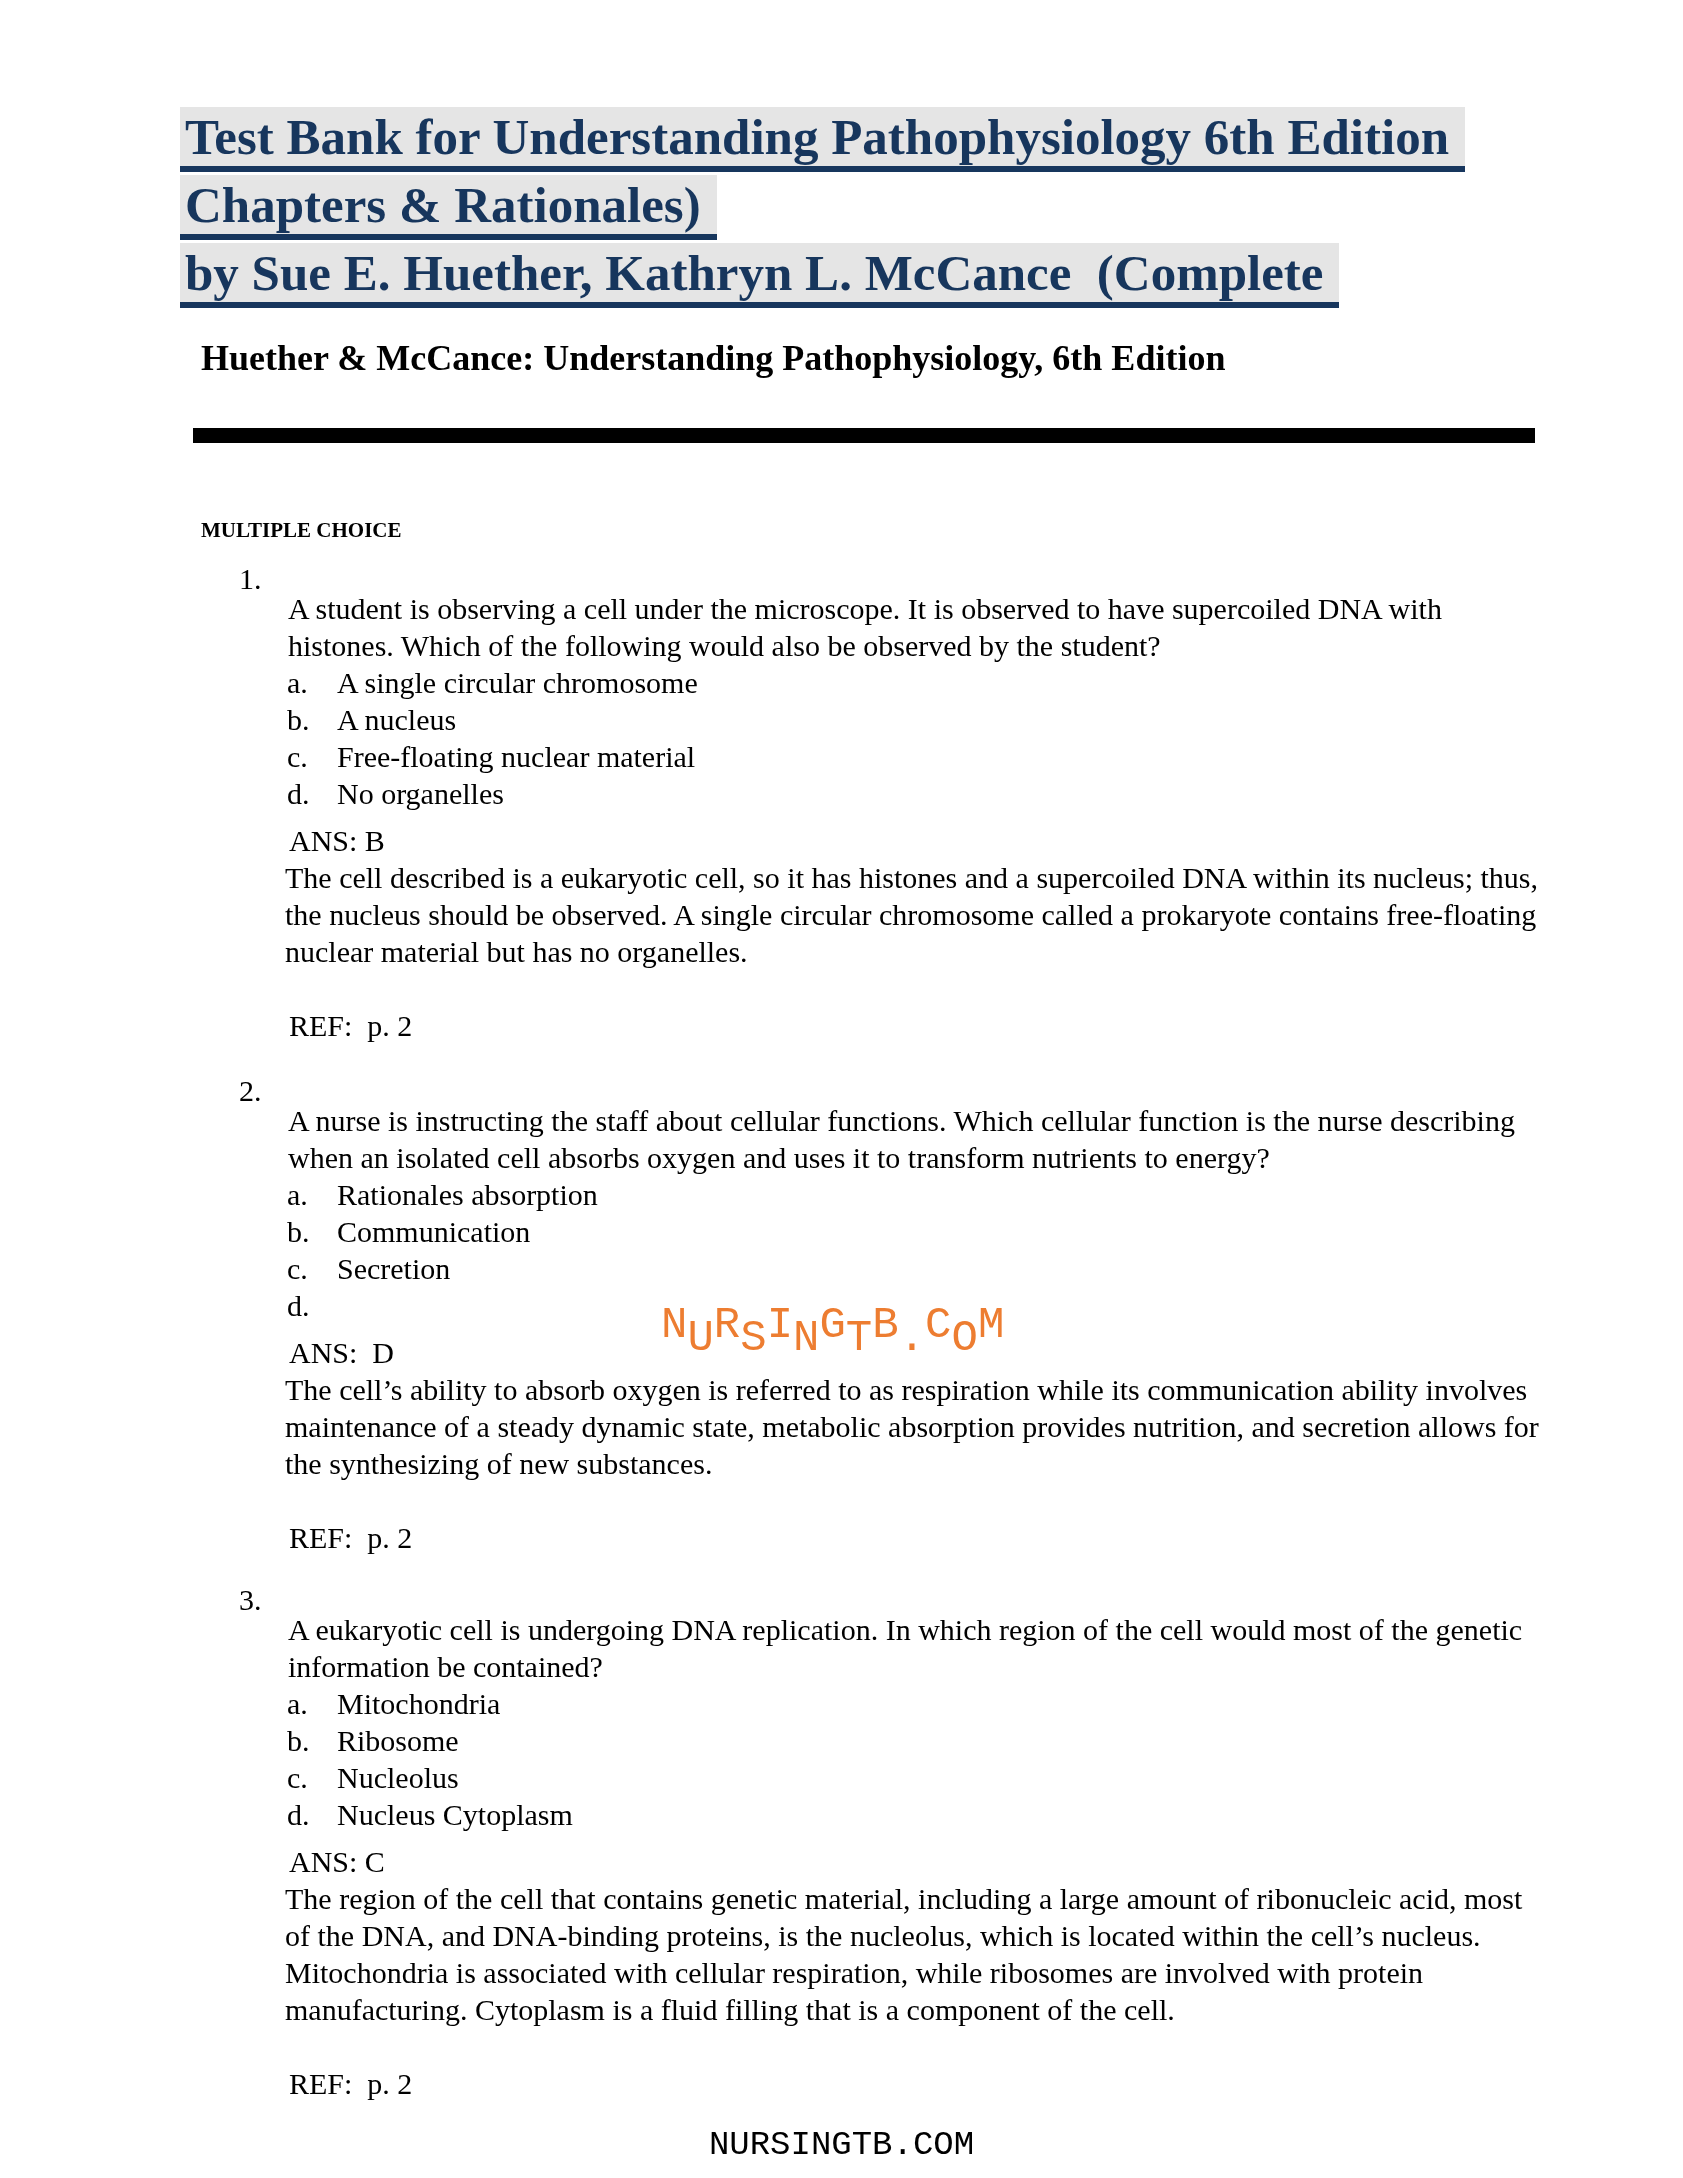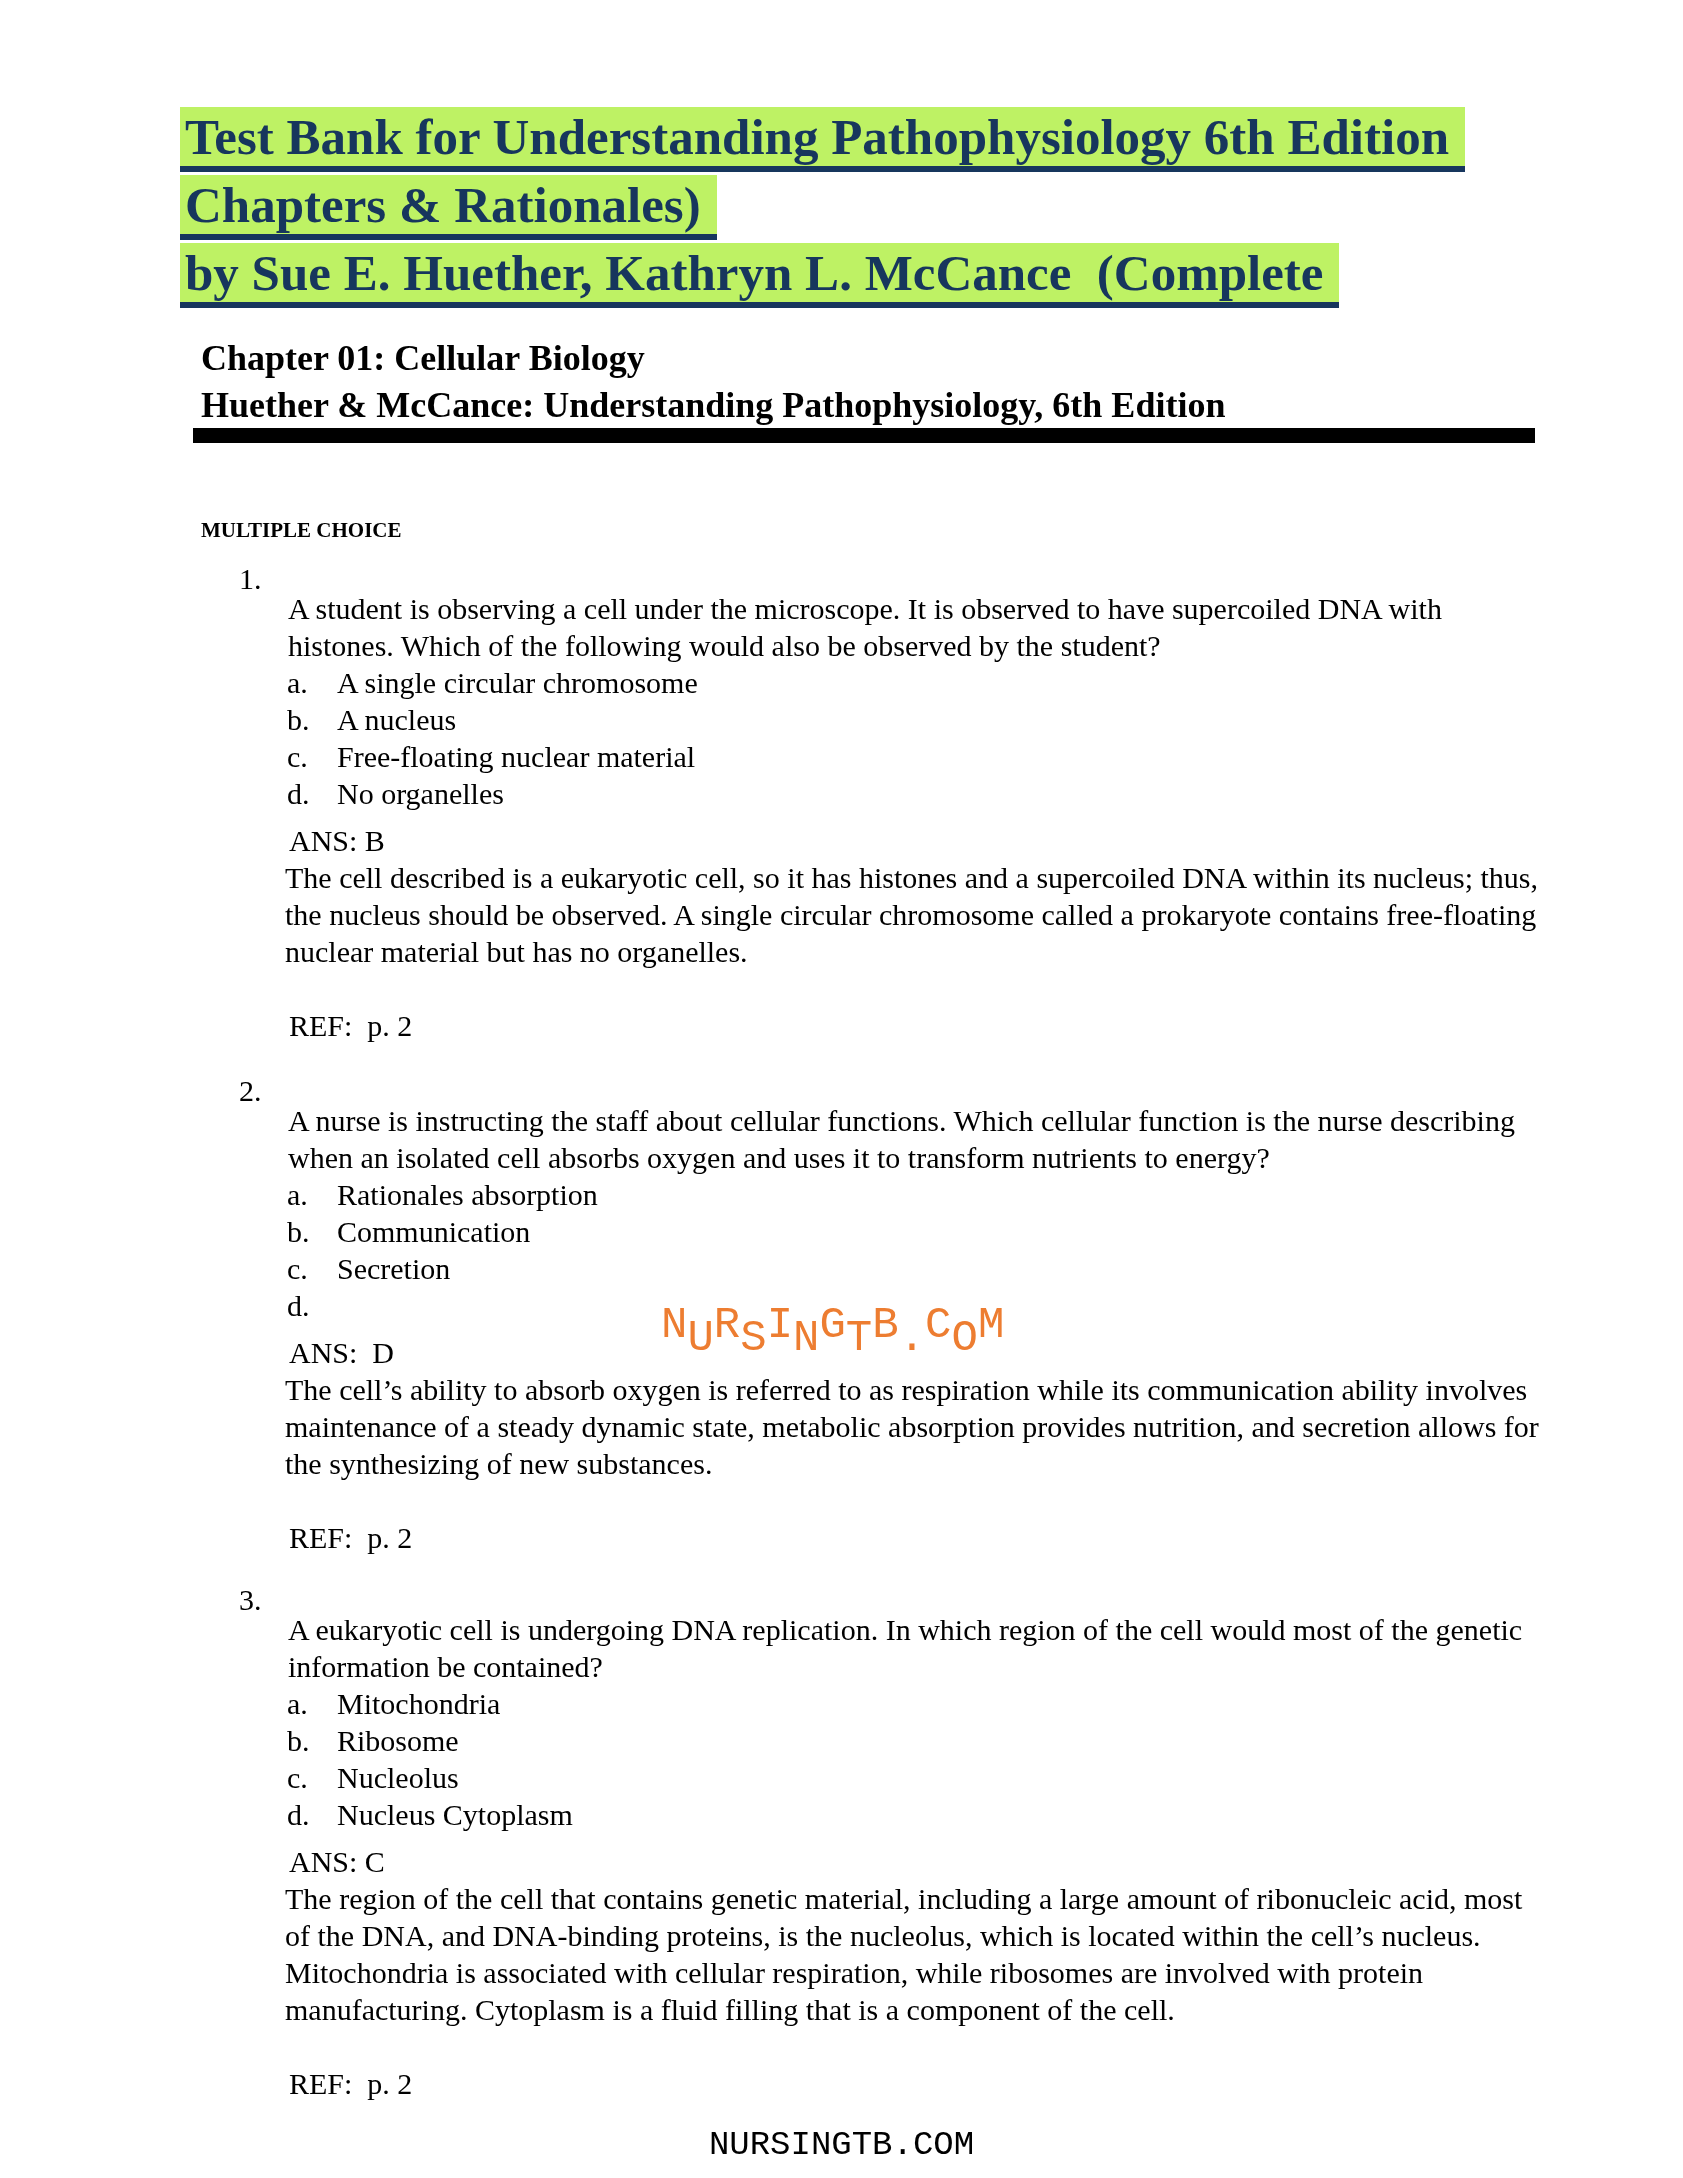--- a/index.html
+++ b/index.html
@@ -8,21 +8,21 @@
     width:1683px;height:2178px;
     background:#ffffff;
     font-family:"Liberation Serif","DejaVu Serif",serif;
     color:#000000;
     overflow:hidden;
   }
   
   .title-block{position:absolute;left:180px;top:107px;}
   .title-line{
     display:inline-block;
-    background:#bef264;
+    background:#e5e5e5;
     color:#17365D;
     font-weight:bold;
     font-size:51px;
     line-height:55px;
     white-space:pre;
     padding:3px 16px 1px 5px;
     border-bottom:6px solid #17365D;
     margin-bottom:3px;
   }
   
@@ -76,21 +76,20 @@
 
 <div class="page">
 
   <div class="title-block">
     <div><span class="title-line">Test Bank for Understanding Pathophysiology 6th Edition</span></div>
     <div><span class="title-line">Chapters &amp; Rationales)</span></div>
     <div><span class="title-line">by Sue E. Huether, Kathryn L. McCance  (Complete</span></div>
   </div>
 
   <div class="chapter-block">
-    <div class="chapter-line">Chapter 01: Cellular Biology</div>
     <div class="chapter-line">Huether &amp; McCance: Understanding Pathophysiology, 6th Edition</div>
   </div>
 
   <div class="divider-bar"></div>
 
   <div class="mc-heading">MULTIPLE CHOICE</div>
 
   <div class="question q1">
     <div class="q-row">
       <div class="q-num">1.</div>

